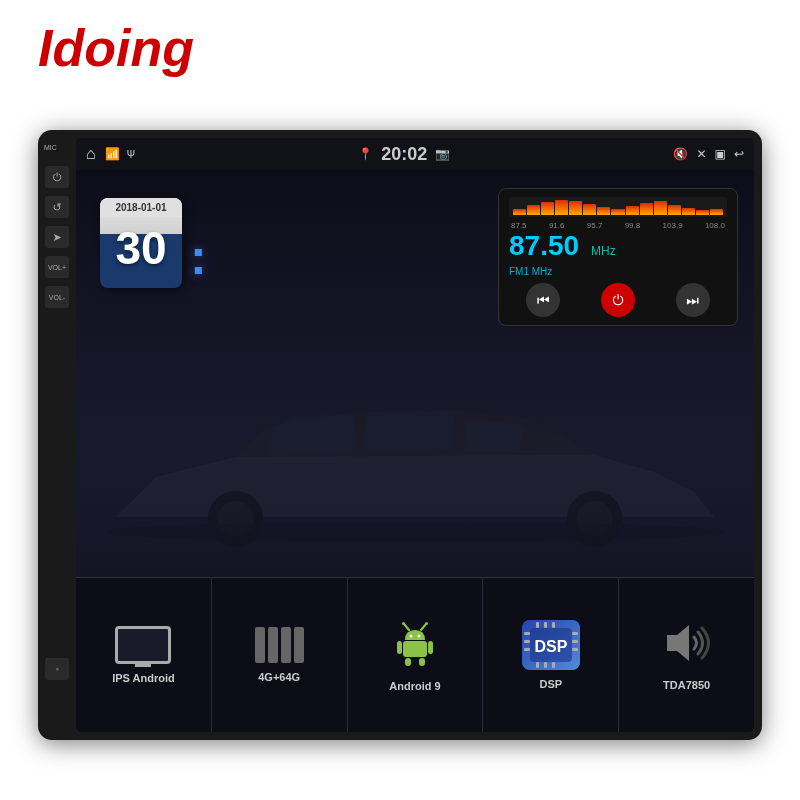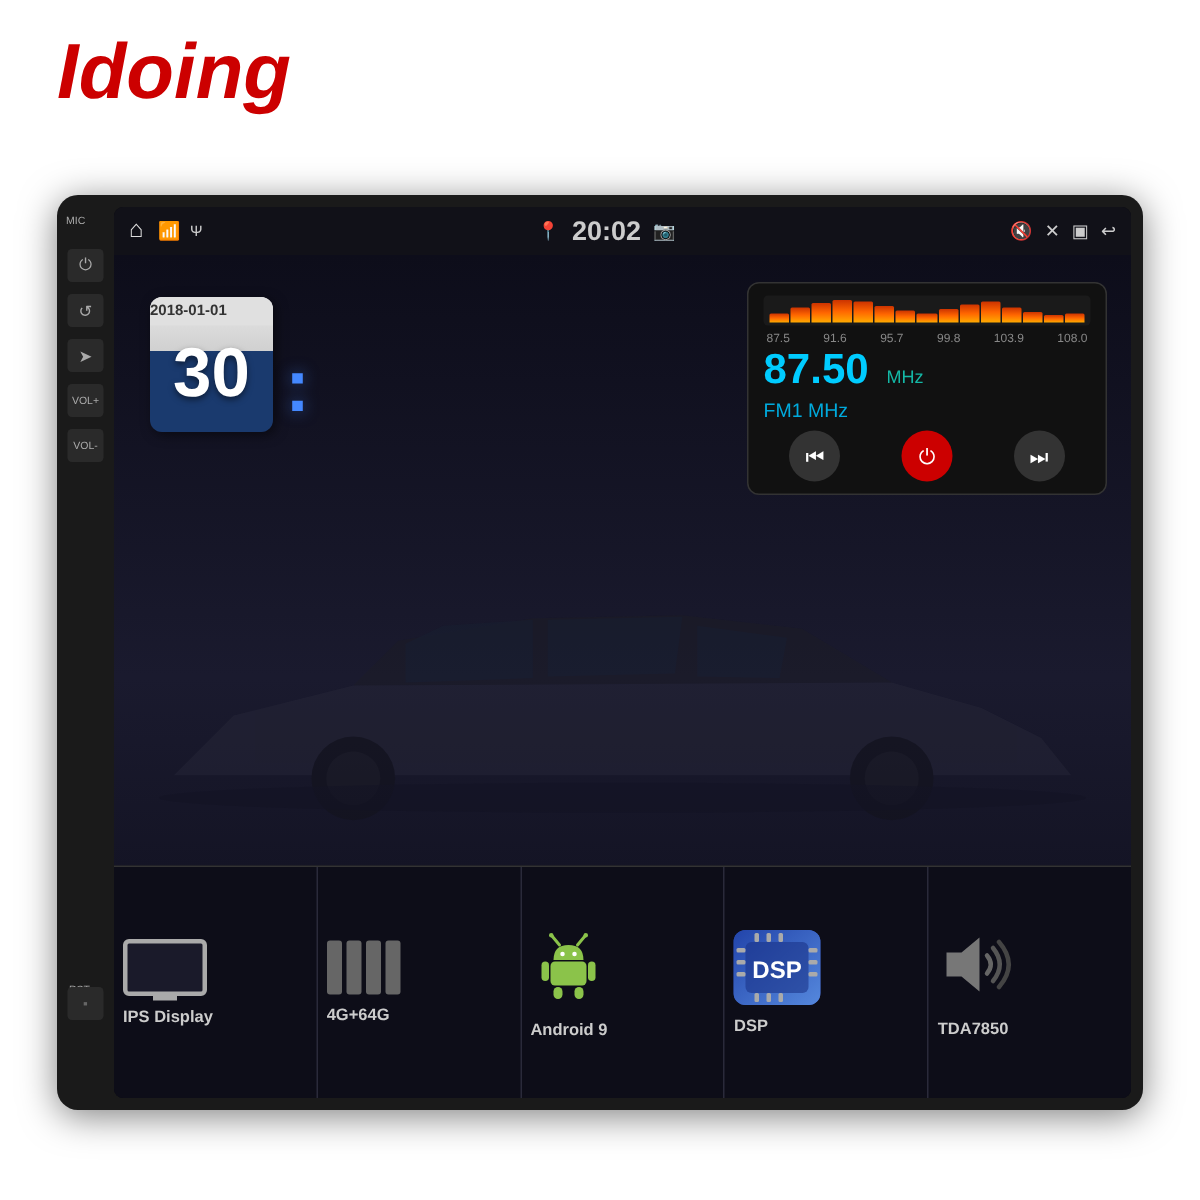--- a/index.html
+++ b/index.html
@@ -184,21 +184,21 @@
       display: flex;
       flex-direction: column;
       align-items: center;
       overflow: hidden;
       box-shadow: 2px 2px 8px rgba(0,0,0,0.5);
     }
 
     .clock-date {
       background: #e0e0e0;
       width: 100%;
-      text-align: left;
+      text-align: center;
       font-size: 10px;
       color: #333;
       padding: 4px 0;
       font-weight: bold;
     }
 
     .clock-number {
       color: #ffffff;
       font-size: 46px;
       font-weight: bold;
@@ -325,21 +325,21 @@
       height: 155px;
       display: flex;
       border-top: 1px solid #333;
       background: #0d0d18;
     }
 
     .feature-item {
       flex: 1;
       display: flex;
       flex-direction: column;
-      align-items: flex-start;
+      align-items: center;
       justify-content: center;
       gap: 8px;
       border-right: 1px solid #2a2a3a;
       padding: 10px 6px;
     }
 
     .feature-item:last-child {
       border-right: none;
     }
 
@@ -530,42 +530,42 @@
           <span>103.9</span>
           <span>108.0</span>
         </div>
 
         <div class="radio-freq-display">
           <span class="freq-number">87.50</span>
           <div>
             <div class="freq-unit">MHz</div>
           </div>
         </div>
-        <div style="color:#00aadd;font-size:13px;margin-bottom:6px;">FM1 MHz</div>
+        <div style="color:#00aadd;font-size:10px;margin-bottom:6px;">FM1 MHz</div>
 
         <div class="radio-controls">
           <div class="radio-btn">
             <span>⏮</span>
           </div>
           <div class="radio-btn power">
             <span>⏻</span>
           </div>
           <div class="radio-btn">
             <span>⏭</span>
           </div>
         </div>
       </div>
 
       <div class="features-row">
 
         <div class="feature-item">
           <div style="display:flex;flex-direction:column;align-items:center;">
             <div class="ips-icon"></div>
           </div>
-          <div class="feature-label">IPS Display</div>
+          <div class="feature-label">IPS Android</div>
         </div>
 
         <div class="feature-item">
           <div class="storage-icon">
             <div class="storage-bar" style="height:36px;"></div>
             <div class="storage-bar" style="height:36px;"></div>
             <div class="storage-bar" style="height:36px;"></div>
             <div class="storage-bar" style="height:36px;"></div>
           </div>
           <div class="feature-label">4G+64G</div>

